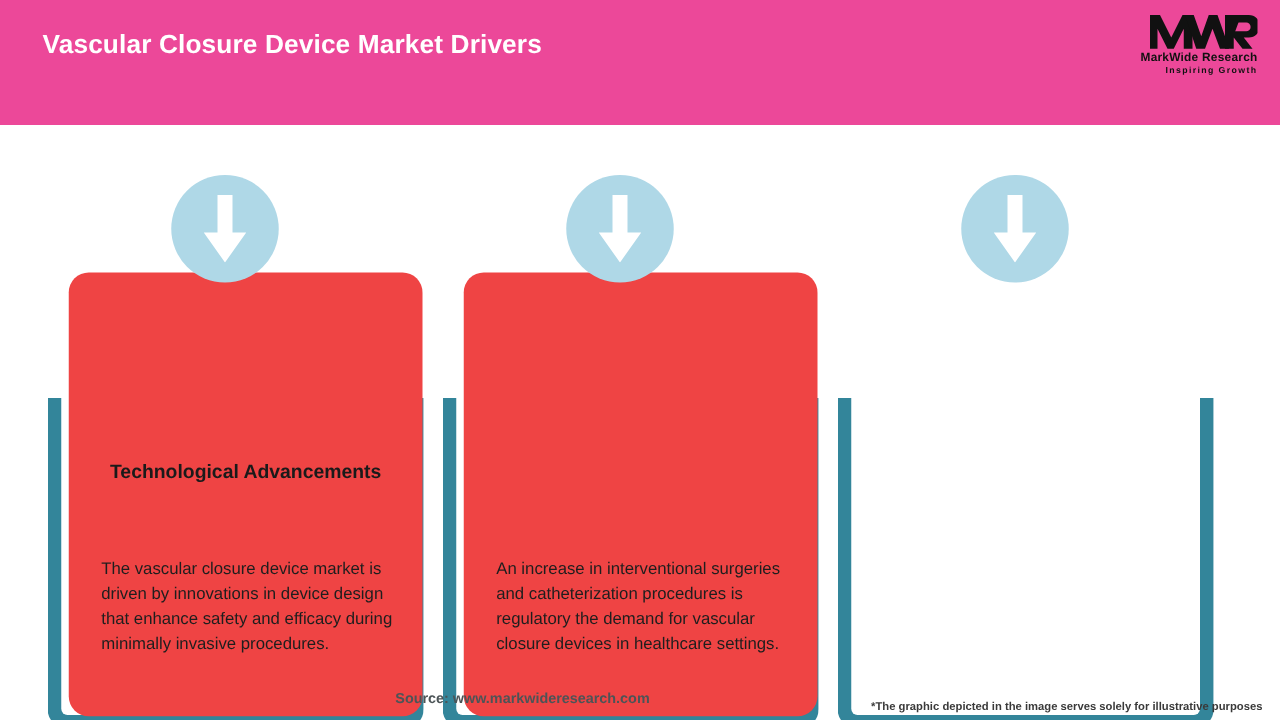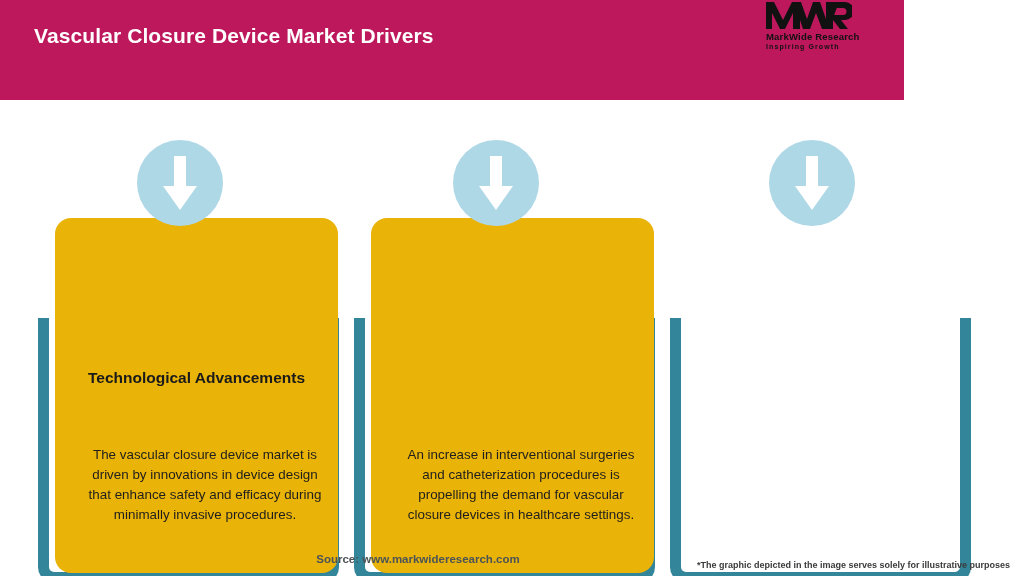--- a/index.html
+++ b/index.html
@@ -14,43 +14,43 @@
     overflow: hidden;
     font-family: "Liberation Sans", sans-serif;
     -webkit-font-smoothing: antialiased;
   }
 
   
   .header {
     position: absolute;
     left: 0;
     top: 0;
-    width: 904px;
+    width: 1024px;
     height: 100px;
-    background: #be185d;
+    background: #ec4899;
   }
   .header-title {
     position: absolute;
     left: 34px;
     top: 24px;
     font-size: 21px;
     font-weight: bold;
     color: #ffffff;
     letter-spacing: 0.1px;
     white-space: nowrap;
   }
 
   
   .logo {
     position: absolute;
     right: 18px;
-    top: 0;
+    top: 10px;
     width: 120px;
     height: 62px;
-    text-align: left;
+    text-align: right;
   }
   .logo-mark {
     display: block;
     height: 30px;
     line-height: 30px;
     margin-bottom: 1px;
   }
   .logo-name {
     display: block;
     font-size: 9.5px;
@@ -101,21 +101,21 @@
     box-sizing: border-box;
   }
 
   
   .card {
     position: absolute;
     left: 17px;
     top: 78px;
     width: 283px;
     height: 355px;
-    background: #eab308;
+    background: #ef4444;
     border-radius: 16px;
     box-sizing: border-box;
   }
 
   
   .card-icon {
     position: absolute;
     top: 0;
     left: 99px;
     width: 86px;
@@ -142,21 +142,21 @@
     font-weight: bold;
     color: #1A1A1A;
     line-height: 19px;
   }
 
   .card-body {
     position: absolute;
     left: 26px;
     top: 227px;
     width: 248px;
-    text-align: center;
+    text-align: left;
     font-size: 13.4px;
     color: #1E1E1E;
     line-height: 20px;
   }
 
   
   .source {
     position: absolute;
     left: 0;
     top: 553px;
@@ -211,21 +211,21 @@
     <div class="card-icon">
       <svg viewBox="0 0 34 54" aria-hidden="true">
         <polygon points="11,0 23,0 23,30 34,30 17,54 0,30 11,30" fill="#FFFFFF"></polygon>
       </svg>
     </div>
   </div>
 
   <div class="card-wrap c2">
     <div class="card-frame"></div>
     <div class="card">
-      <div class="card-body">An increase in interventional surgeries and catheterization procedures is propelling the demand for vascular closure devices in healthcare settings.</div>
+      <div class="card-body">An increase in interventional surgeries and catheterization procedures is regulatory the demand for vascular closure devices in healthcare settings.</div>
     </div>
     <div class="card-icon">
       <svg viewBox="0 0 34 54" aria-hidden="true">
         <polygon points="11,0 23,0 23,30 34,30 17,54 0,30 11,30" fill="#FFFFFF"></polygon>
       </svg>
     </div>
   </div>
 
   <div class="card-wrap c3">
     <div class="card-frame"></div>

